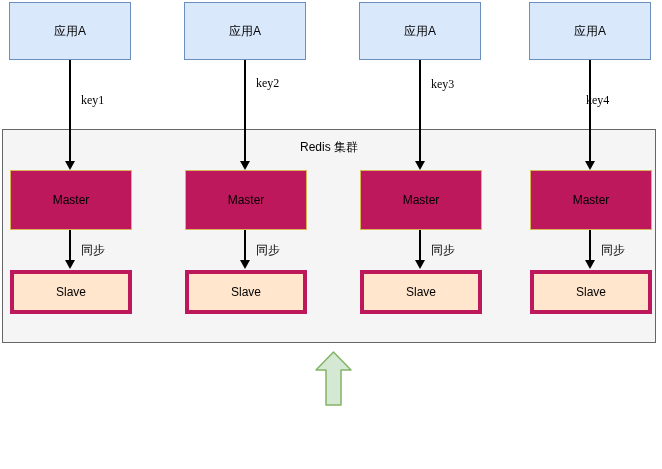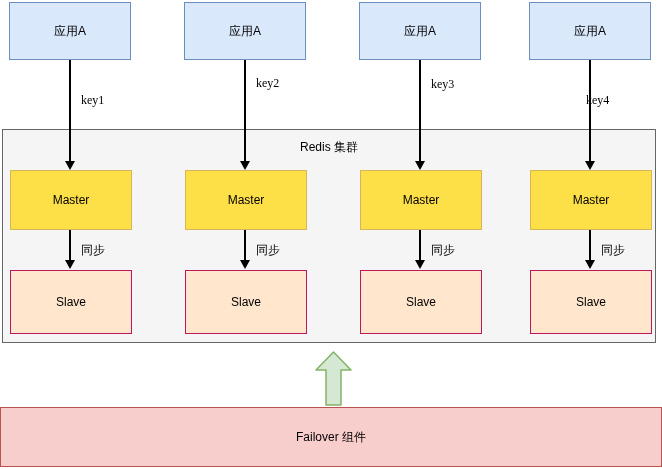--- a/index.html
+++ b/index.html
@@ -26,30 +26,30 @@
     text-align: center;
     width: 122px;
     height: 58px;
   }
   .app-box {
     background: #dae8fc;
     border: 1px solid #6c8ebf;
     top: 2px;
   }
   .master-box {
-    background: #fde047;
+    background: #be185d;
     border: 1px solid #d6b656;
     top: 170px;
     height: 60px;
   }
   .slave-box {
     background: #ffe6cc;
-    border: 1px solid #be185d;
+    border: 4px solid #be185d;
     top: 270px;
-    height: 64px;
+    height: 44px;
   }
   .cluster {
     position: absolute;
     box-sizing: border-box;
     left: 2px;
     top: 129px;
     width: 654px;
     height: 214px;
     background: #f5f5f5;
     border: 1px solid #666666;
@@ -170,17 +170,14 @@
   <div class="arrowhead" style="left:585px; top:260px"></div>
   <div class="edge-label" style="left:601px; top:242px">同步</div>
   <div class="box slave-box" style="left:530px">
     <span>Slave</span>
   </div>
 
   <svg class="up-arrow" viewBox="0 0 37 55">
     <polygon points="18.5,1 36,19 26,19 26,54 11,54 11,19 1,19" fill="#d5e8d4" stroke="#82b366" stroke-width="1.5" stroke-linejoin="round"></polygon>
   </svg>
 
-  <div class="failover">
-    <span>Failover 组件</span>
-  </div>
 
 </div>
 
 </body></html>

